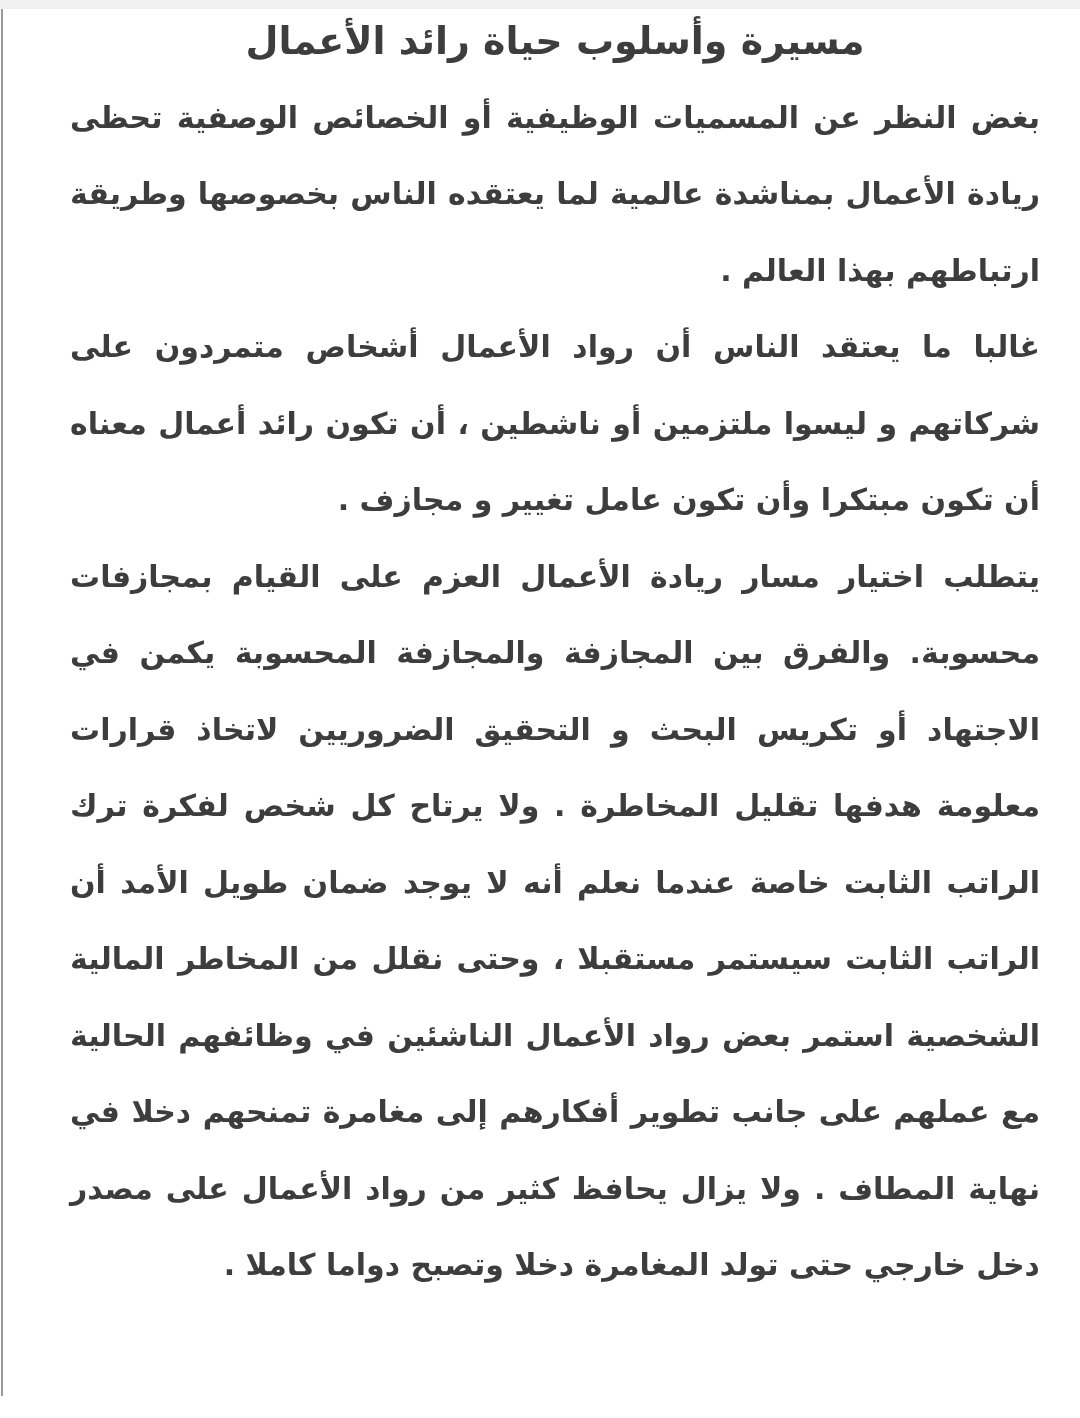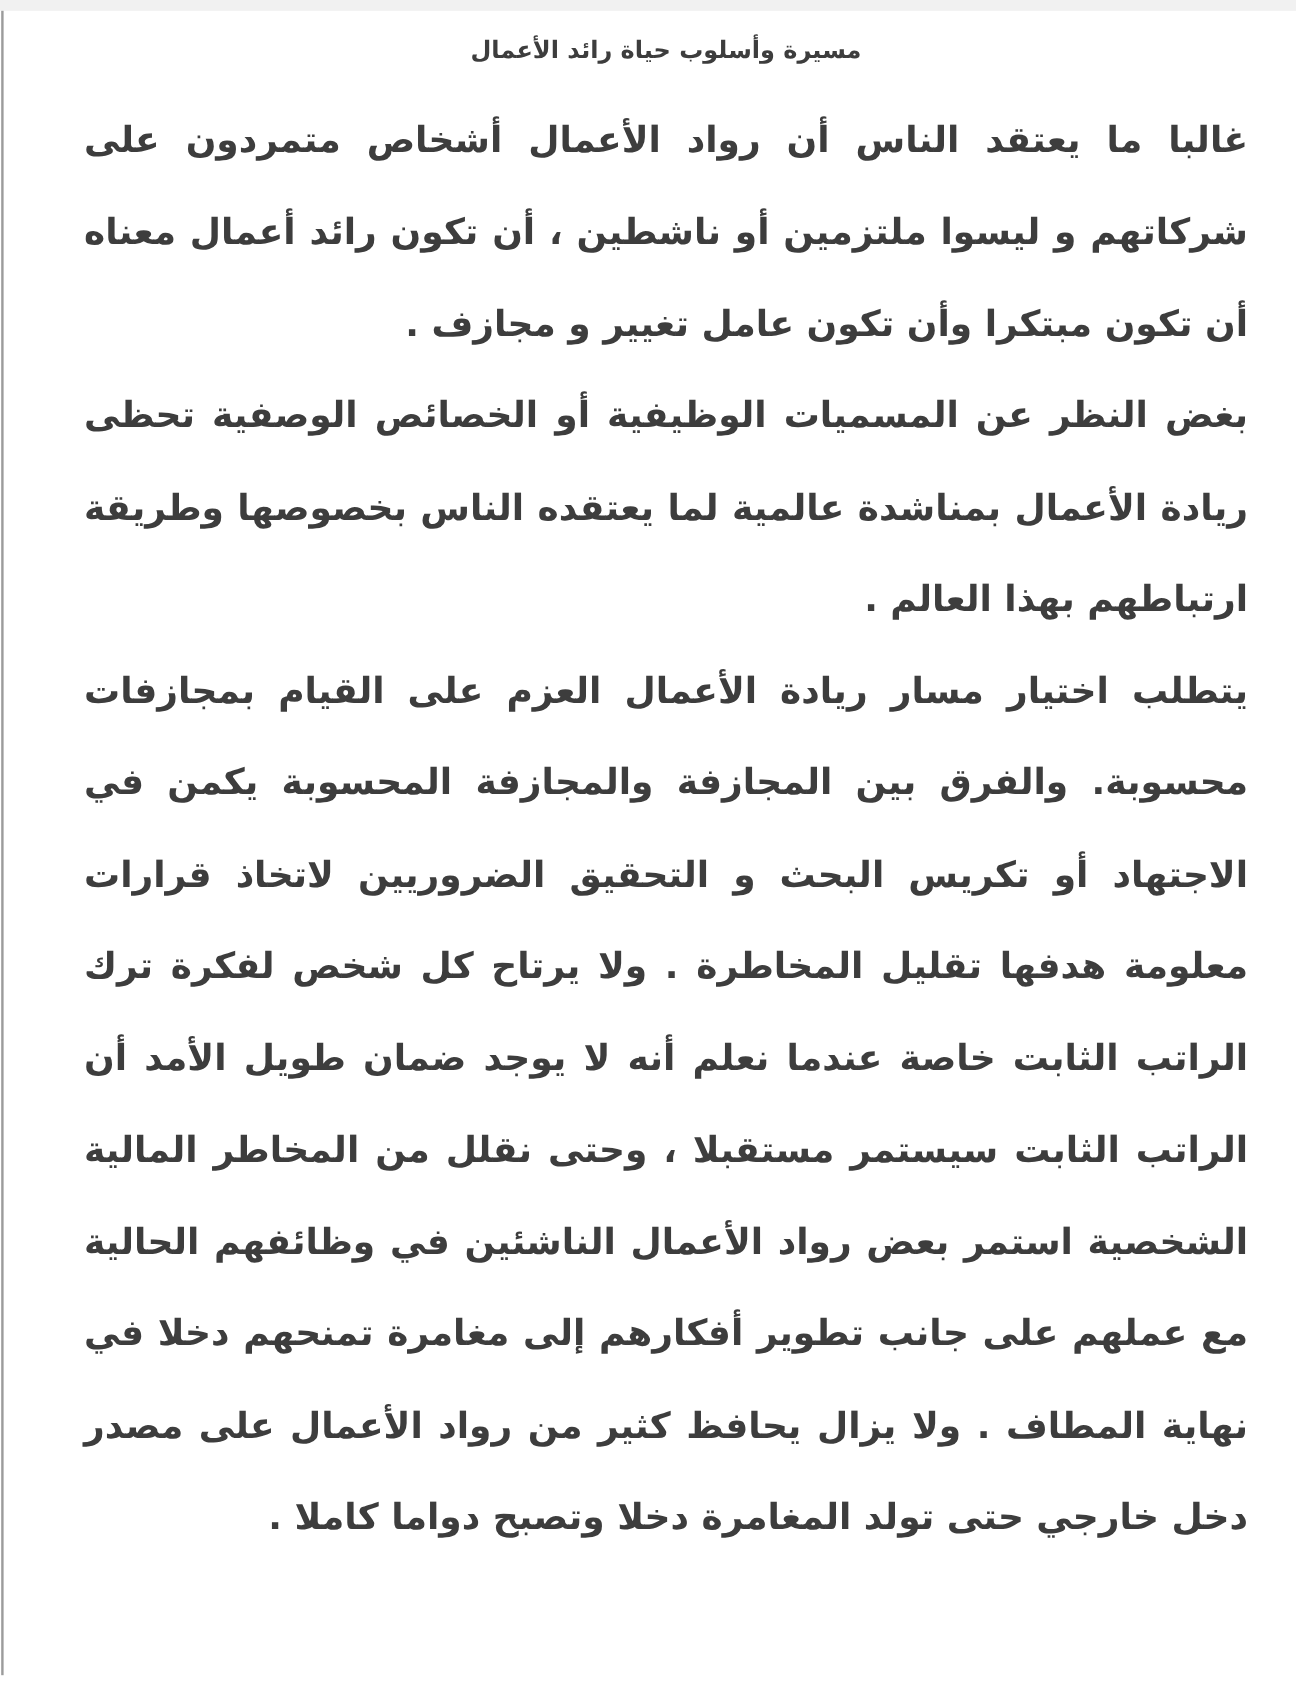--- a/index.html
+++ b/index.html
@@ -40,35 +40,35 @@
     unicode-bidi: embed;
     padding: 3px 40px 0 70px;
     font-family: "DejaVu Sans", sans-serif;
     font-weight: bold;
     color: #3d3d3d;
     font-size: 30px;
     line-height: 76.5px;
   }
   .title {
     margin: 0;
-    font-size: 20px;
+    font-size: 38px;
     font-weight: bold;
     text-align: center;
   }
   .para {
     margin: 0;
     text-align: justify;
     text-justify: inter-word;
   }
 </style>
 </head>
 <body>
 
 <div class="page">
   <div class="scan-top"></div>
   <div class="scan-left"></div>
   <div class="doc">
     <h1 class="title">مسيرة وأسلوب حياة رائد الأعمال</h1>
+    <p class="para">بغض النظر عن المسميات الوظيفية أو الخصائص الوصفية تحظى ريادة الأعمال بمناشدة عالمية لما يعتقده الناس بخصوصها وطريقة ارتباطهم بهذا العالم .</p>
     <p class="para">غالبا ما يعتقد الناس أن رواد الأعمال أشخاص متمردون على شركاتهم و ليسوا ملتزمين أو ناشطين ، أن تكون رائد أعمال معناه أن تكون مبتكرا وأن تكون عامل تغيير و مجازف .</p>
-    <p class="para">بغض النظر عن المسميات الوظيفية أو الخصائص الوصفية تحظى ريادة الأعمال بمناشدة عالمية لما يعتقده الناس بخصوصها وطريقة ارتباطهم بهذا العالم .</p>
     <p class="para">يتطلب اختيار مسار ريادة الأعمال العزم على القيام بمجازفات محسوبة. والفرق بين المجازفة والمجازفة المحسوبة يكمن في الاجتهاد أو تكريس البحث و التحقيق الضروريين لاتخاذ قرارات معلومة هدفها تقليل المخاطرة . ولا يرتاح كل شخص لفكرة ترك الراتب الثابت خاصة عندما نعلم أنه لا يوجد ضمان طويل الأمد أن الراتب الثابت سيستمر مستقبلا ، وحتى نقلل من المخاطر المالية الشخصية استمر بعض رواد الأعمال الناشئين في وظائفهم الحالية مع عملهم على جانب تطوير أفكارهم إلى مغامرة تمنحهم دخلا في نهاية المطاف . ولا يزال يحافظ كثير من رواد الأعمال على مصدر دخل خارجي حتى تولد المغامرة دخلا وتصبح دواما كاملا .</p>
   </div>
 </div>
 
 </body></html>

